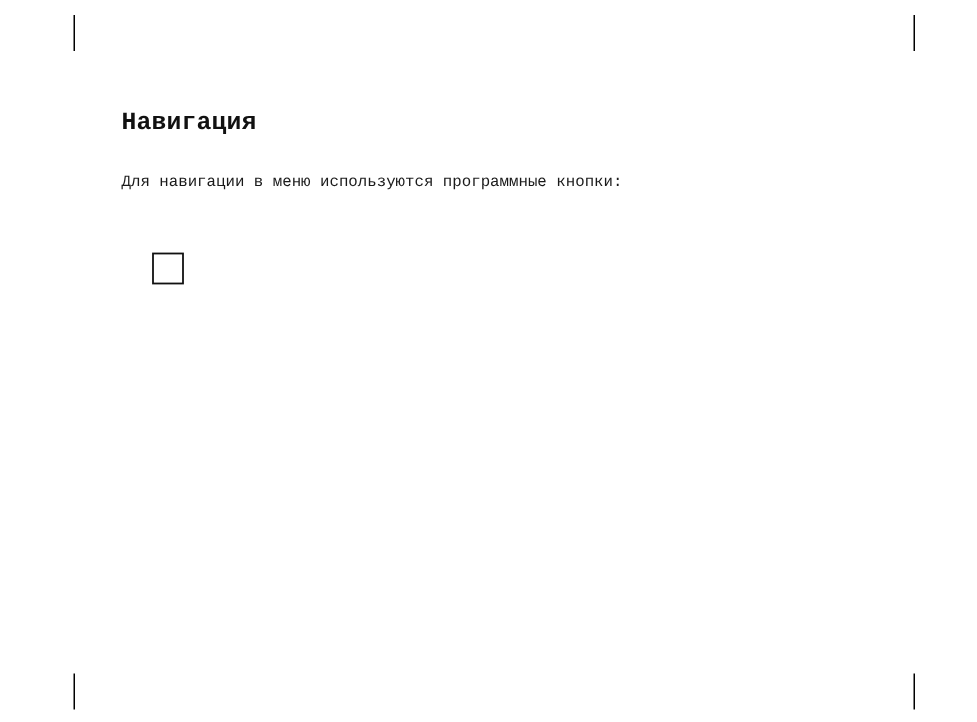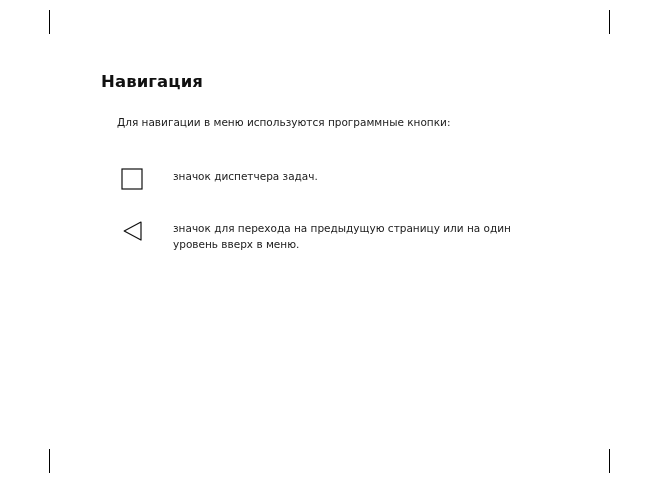--- a/index.html
+++ b/index.html
@@ -28,37 +28,38 @@
   }
   .crop.v { width: 1px; height: 24px; }
 
   .crop-tl-v { left: 49px;  top: 10px; }
   .crop-tr-v { left: 609px; top: 10px; }
   .crop-bl-v { left: 49px;  top: 449px; }
   .crop-br-v { left: 609px; top: 449px; }
 
   .content {
     position: absolute;
-    left: 101px;
+    left: 81px;
     top: 72px;
     width: 470px;
+    font-family: Liberation Mono, monospace;
   }
 
   h1.title {
     font-size: 16.5px;
     font-weight: bold;
     letter-spacing: 0.1px;
     margin: 0 0 24px 0;
     color: #111111;
   }
 
   p.intro {
     font-size: 10.5px;
     line-height: 1.45;
-    margin: 16px;
+    margin: 0;
     color: #1a1a1a;
   }
 
   .items {
     margin-top: 38px;
   }
 
   .item {
     display: flex;
     align-items: flex-start;
@@ -109,30 +110,19 @@
     <div class="items">
 
       <div class="item item-sq">
         <div class="icon-cell">
           <span class="icon">
             <svg width="22" height="22" viewBox="0 0 22 22">
               <rect x="1" y="1" width="20" height="20" fill="none" stroke="#111111" stroke-width="1.2"></rect>
             </svg>
           </span>
         </div>
-        <div class="item-text">значок диспетчера задач.</div>
       </div>
 
 
-      <div class="item item-tr">
-        <div class="icon-cell">
-          <span class="icon">
-            <svg width="22" height="22" viewBox="0 0 22 22">
-              <path d="M20 2 L3.2 11 L20 20 Z" fill="none" stroke="#111111" stroke-width="1.2" stroke-linejoin="round"></path>
-            </svg>
-          </span>
-        </div>
-        <div class="item-text">значок для перехода на предыдущую страницу или на один уровень вверх в меню.</div>
-      </div>
 
     </div>
   </div>
 </div>
 
 </body></html>

